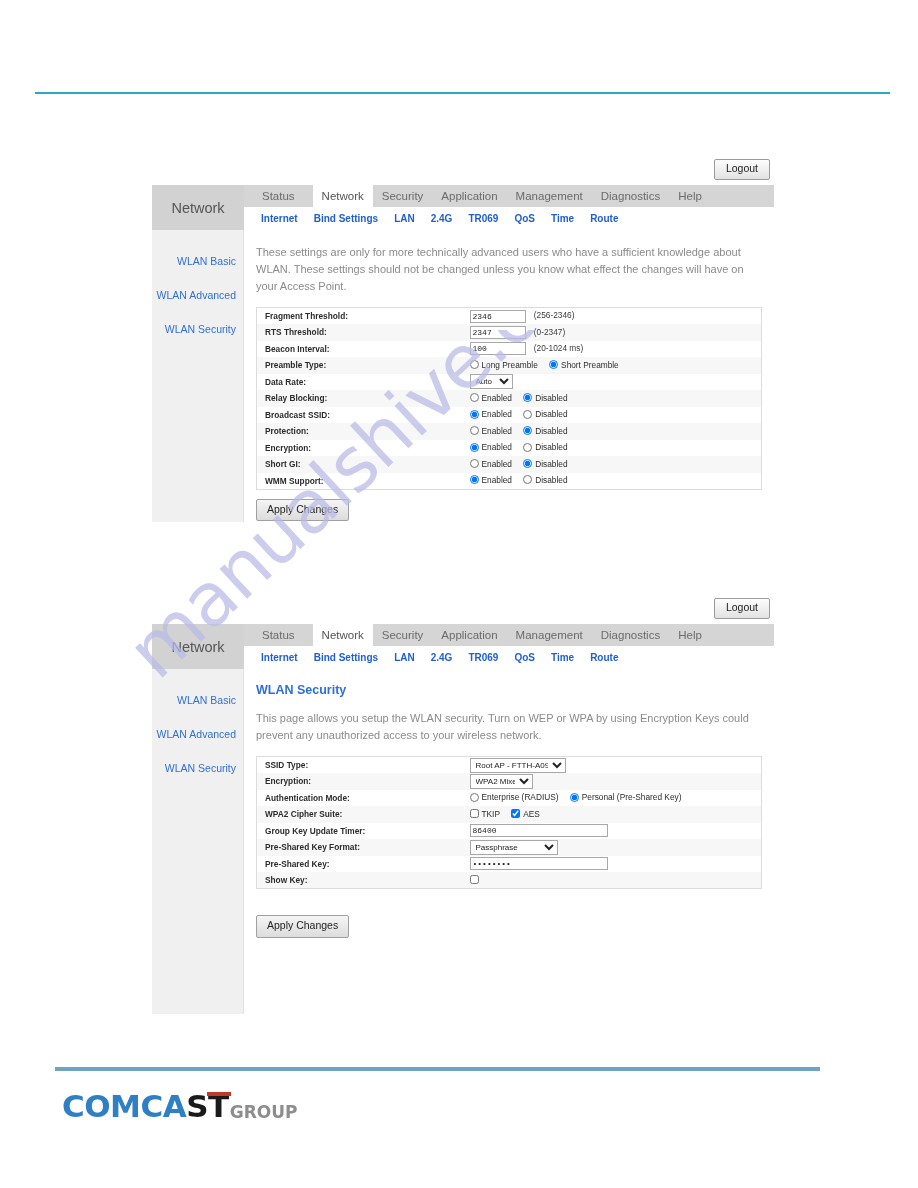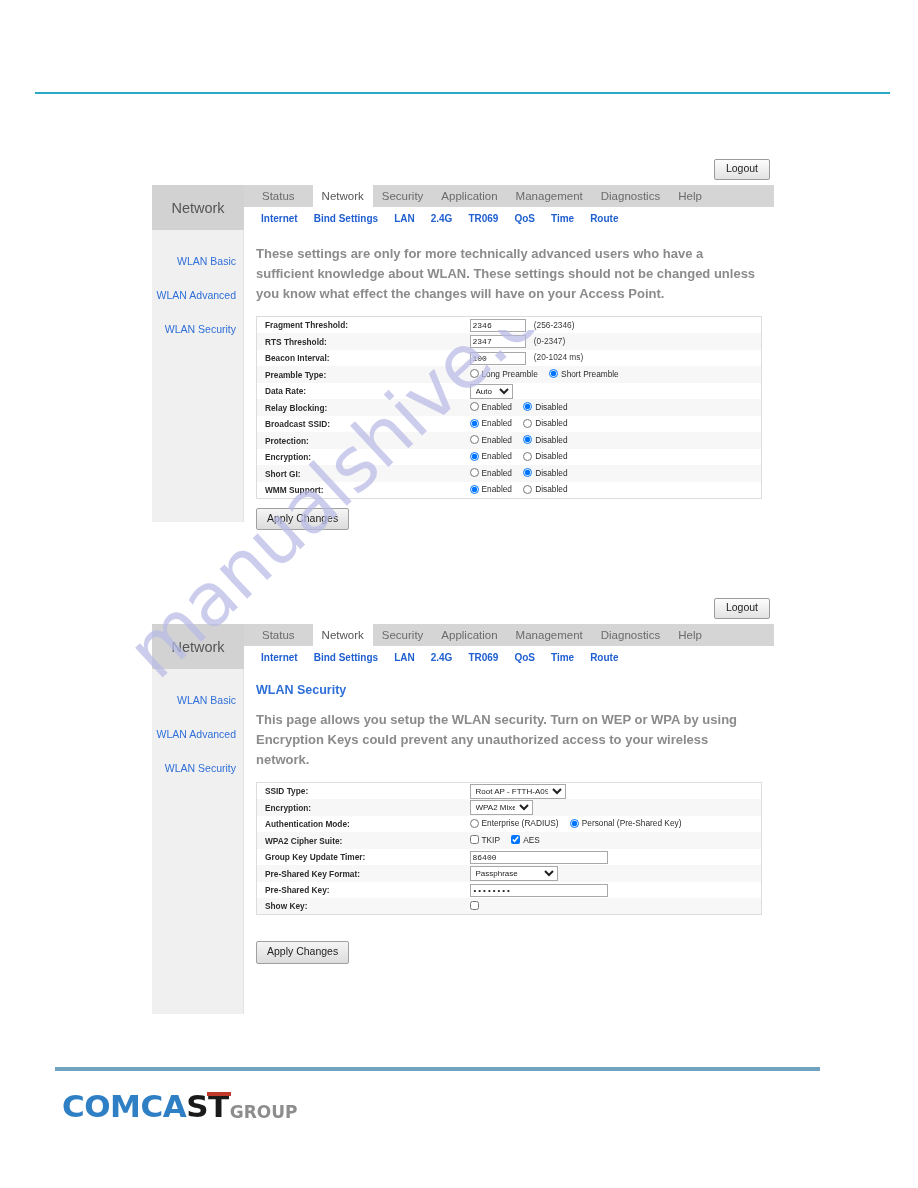--- a/index.html
+++ b/index.html
@@ -143,26 +143,25 @@
     flex:1;
     padding:14px 12px 18px 12px;
   }
   .page-title{
     font-size:12.5px;
     font-weight:bold;
     color:#2f6fd8;
     margin:0 0 13px 0;
   }
   .desc{
-    font-size:13px;
+    font-size:11px;
     color:#8b8b8b;
     line-height:1.55;
     margin:0 0 12px 0;
     max-width:500px;
-    font-weight:bold;
   }
 
   
   table.form{
     width:100%;
     border-collapse:collapse;
     border:1px solid #dcdcdc;
     background:#0f172a;
   }
   table.form td{

